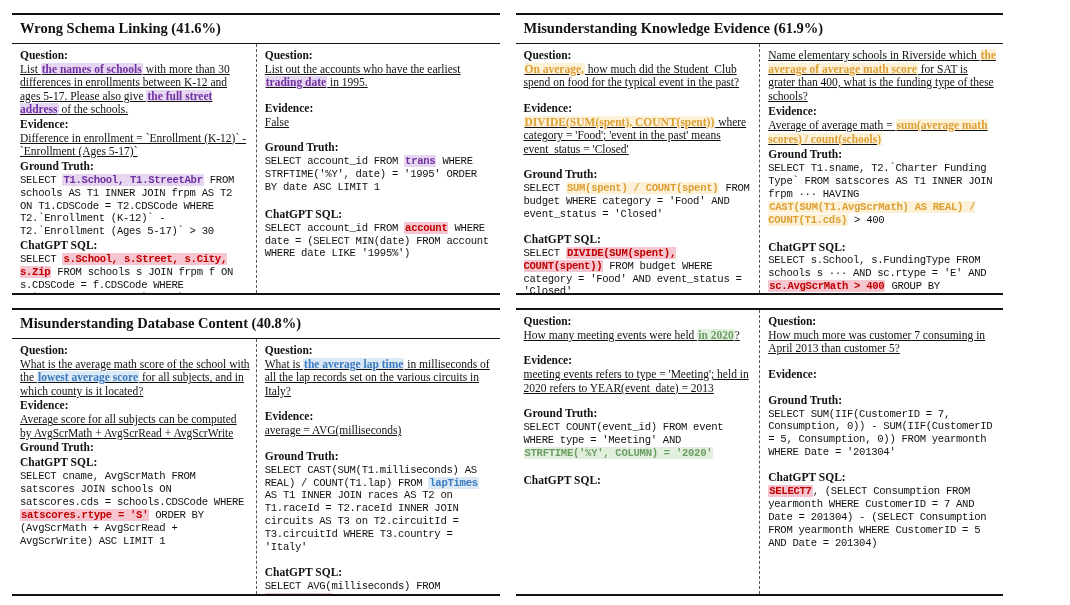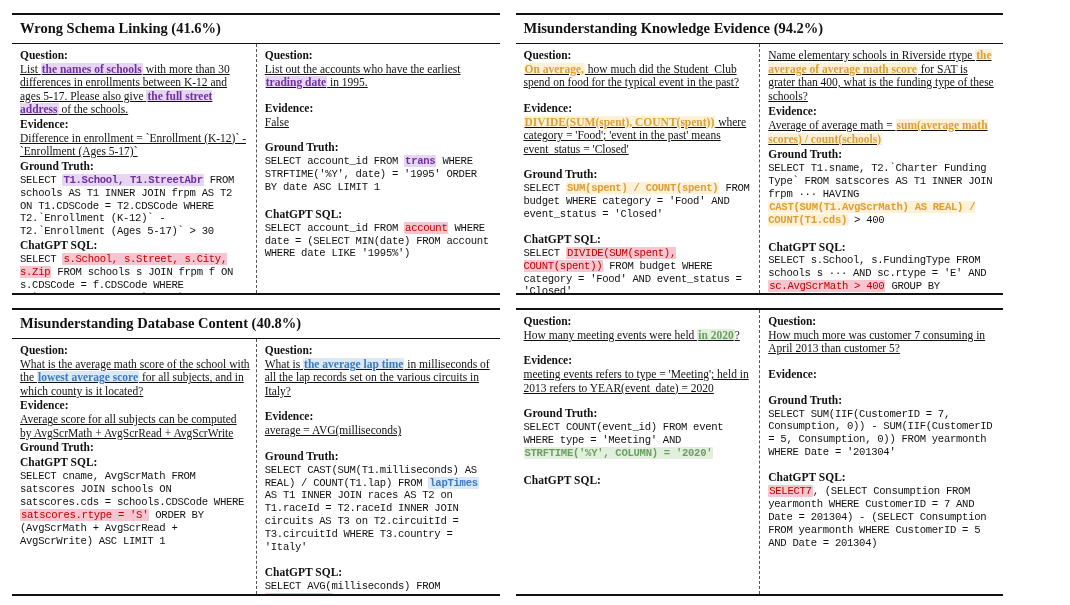--- a/index.html
+++ b/index.html
@@ -32,21 +32,21 @@
   .serif{font-size:11.5px;line-height:1.18;text-decoration:underline;}
   .mono{
     font-family:"Liberation Mono","DejaVu Sans Mono",monospace;
     font-size:10.6px;line-height:1.22;letter-spacing:-0.3px;
     overflow-wrap:break-word;
   }
   .hl{padding:0 1px;border-radius:1px;}
   .hl-accent{color:var(--acc-fg,#7030a0);background:var(--acc-bg,#e6d6f2);font-weight:600;}
   .mono .hl-accent{font-weight:700;}
   .hl-error{color:var(--err-fg,#c00000);background:var(--err-bg,#f6c6d0);font-weight:600;}
-  .mono .hl-error{font-weight:400;}
+  .mono .hl-error{font-weight:700;}
 </style>
 </head>
 <body>
 
 <div class="page">
 
   <div class="quadrant row-top" style="--acc-fg: #7030a0; --acc-bg: #e6d6f2;">
     <div class="q-title">Wrong Schema Linking (41.6%)</div>
     <div class="cols">
       <div class="col tight">
@@ -82,21 +82,21 @@
           </div>
         <div class="sec pregap">
             <div class="lbl">ChatGPT SQL:</div>
           <div class="mono"><span>SELECT account_id FROM </span><span class="hl hl-error">account</span><span> WHERE date = (SELECT MIN(date) FROM account WHERE date LIKE '1995%')</span></div>
           </div>
       </div>
     </div>
   </div>
 
   <div class="quadrant row-top" style="--acc-fg: #dd9e33; --acc-bg: #fdf2d8;">
-    <div class="q-title">Misunderstanding Knowledge Evidence (94.2%)</div>
+    <div class="q-title">Misunderstanding Knowledge Evidence (61.9%)</div>
     <div class="cols">
       <div class="col loose">
         <div class="sec">
             <div class="lbl">Question:</div>
           <div class="serif"><span class="hl hl-accent">On average,</span><span> how much did the Student_Club spend on food for the typical event in the past?</span></div>
           </div>
         <div class="sec">
             <div class="lbl">Evidence:</div>
           <div class="serif"><span class="hl hl-accent">DIVIDE(SUM(spent), COUNT(spent))</span><span> where category = 'Food'; 'event in the past' means event_status = 'Closed'</span></div>
           </div>
@@ -104,21 +104,21 @@
             <div class="lbl">Ground Truth:</div>
           <div class="mono"><span>SELECT </span><span class="hl hl-accent">SUM(spent) / COUNT(spent)</span><span> FROM budget WHERE category = 'Food' AND event_status = 'Closed'</span></div>
           </div>
         <div class="sec">
             <div class="lbl">ChatGPT SQL:</div>
           <div class="mono"><span>SELECT </span><span class="hl hl-error">DIVIDE(SUM(spent), COUNT(spent))</span><span> FROM budget WHERE category = 'Food' AND event_status = 'Closed'</span></div>
           </div>
       </div>
       <div class="col semi">
         <div class="sec">
-          <div class="serif"><span>Name elementary schools in Riverside rtype </span><span class="hl hl-accent">the average of average math score</span><span> for SAT is grater than 400, what is the funding type of these schools?</span></div>
+          <div class="serif"><span>Name elementary schools in Riverside which </span><span class="hl hl-accent">the average of average math score</span><span> for SAT is grater than 400, what is the funding type of these schools?</span></div>
           </div>
         <div class="sec">
             <div class="lbl">Evidence:</div>
           <div class="serif"><span>Average of average math = </span><span class="hl hl-accent">sum(average math scores) / count(schools)</span></div>
           </div>
         <div class="sec">
             <div class="lbl">Ground Truth:</div>
           <div class="mono"><span>SELECT T1.sname, T2.`Charter Funding Type` FROM satscores AS T1 INNER JOIN frpm ··· HAVING </span><span class="hl hl-accent">CAST(SUM(T1.AvgScrMath) AS REAL) / COUNT(T1.cds)</span><span> &gt; 400</span></div>
           </div>
         <div class="sec pregap">
@@ -172,21 +172,21 @@
 
   <div class="quadrant row-bottom" style="--acc-fg: #6b9e63; --acc-bg: #e3efdd;">
     <div class="cols">
       <div class="col loose">
         <div class="sec">
             <div class="lbl">Question:</div>
           <div class="serif"><span>How many meeting events were held </span><span class="hl hl-accent">in 2020</span><span>?</span></div>
           </div>
         <div class="sec">
             <div class="lbl">Evidence:</div>
-          <div class="serif"><span>meeting events refers to type = 'Meeting'; held in 2013 refers to YEAR(event_date) = 2020</span></div>
+          <div class="serif"><span>meeting events refers to type = 'Meeting'; held in 2020 refers to YEAR(event_date) = 2013</span></div>
           </div>
         <div class="sec">
             <div class="lbl">Ground Truth:</div>
           <div class="mono"><span>SELECT COUNT(event_id) FROM event WHERE type = 'Meeting' AND </span><span class="hl hl-accent">STRFTIME('%Y', COLUMN) = '2020'</span></div>
           </div>
         <div class="sec pregap">
             <div class="lbl">ChatGPT SQL:</div>
           </div>
       </div>
       <div class="col loose">

